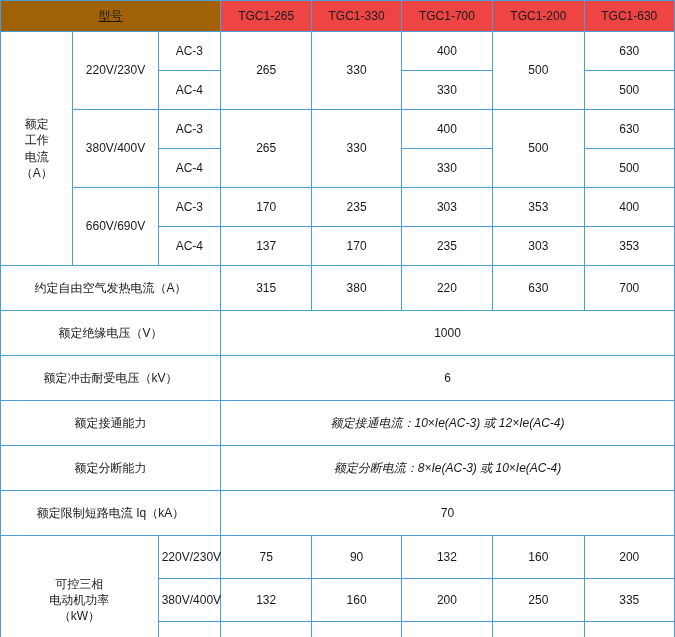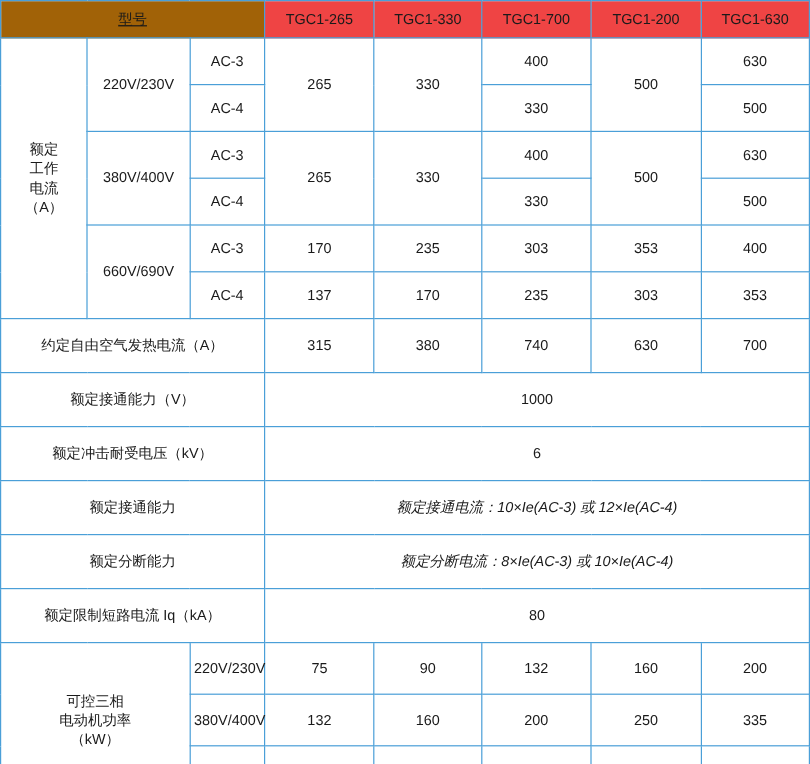--- a/index.html
+++ b/index.html
@@ -134,48 +134,48 @@
     <td>170</td>
     <td>235</td>
     <td>303</td>
     <td>353</td>
   </tr>
 
   <tr>
     <td class="r-h2 rowlabel" colspan="3">约定自由空气发热电流（A）</td>
     <td>315</td>
     <td>380</td>
-    <td>740</td>
+    <td>220</td>
     <td>630</td>
     <td>700</td>
   </tr>
 
   <tr>
-    <td class="r-h2 rowlabel" colspan="3">额定接通能力（V）</td>
+    <td class="r-h2 rowlabel" colspan="3">额定绝缘电压（V）</td>
     <td colspan="5">1000</td>
   </tr>
 
   <tr>
     <td class="r-h2 rowlabel" colspan="3">额定冲击耐受电压（kV）</td>
     <td colspan="5">6</td>
   </tr>
 
   <tr>
     <td class="r-h2 rowlabel" colspan="3">额定接通能力</td>
     <td class="wide-text" colspan="5">额定接通电流：10×Ie(AC-3) 或 12×Ie(AC-4)</td>
   </tr>
 
   <tr>
     <td class="r-h2 rowlabel" colspan="3">额定分断能力</td>
     <td class="wide-text" colspan="5">额定分断电流：8×Ie(AC-3) 或 10×Ie(AC-4)</td>
   </tr>
 
   <tr>
     <td class="r-h2 rowlabel" colspan="3">额定限制短路电流 Iq（kA）</td>
-    <td colspan="5">80</td>
+    <td colspan="5">70</td>
   </tr>
 
   <tr>
     <td class="vgroup" colspan="2" rowspan="3">
       <div>可控三相</div>
       <div>电动机功率</div>
       <div>（kW）</div>
     </td>
     <td class="r-h3 small">220V/230V</td>
     <td>75</td>

